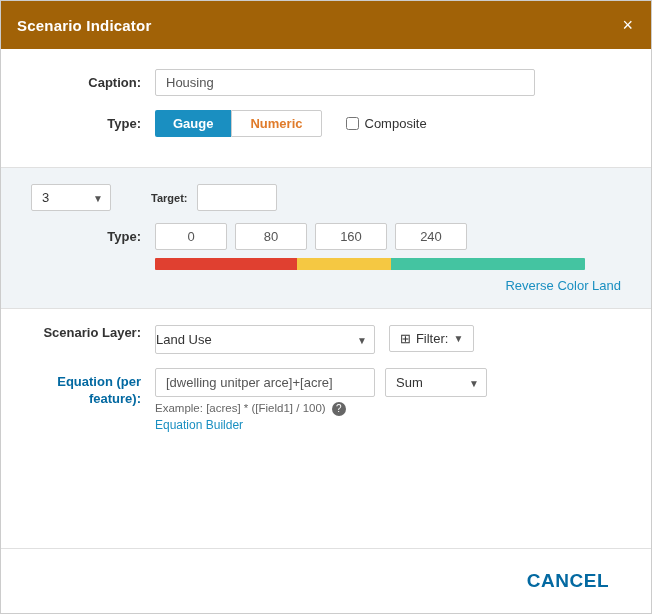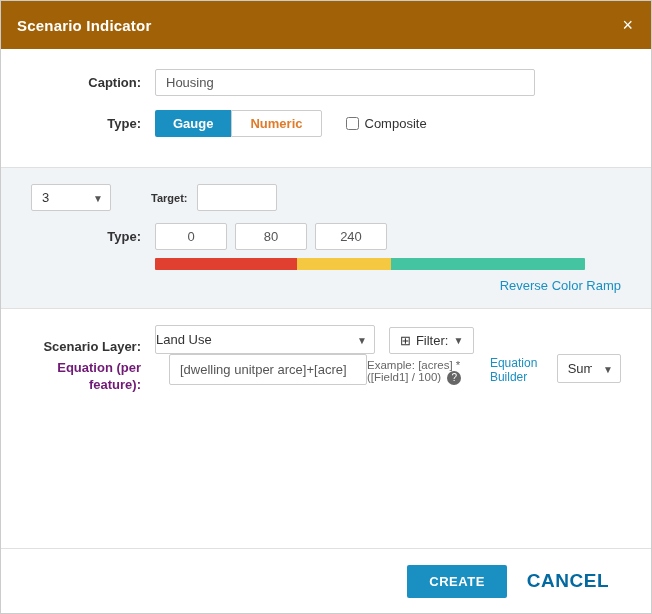--- a/index.html
+++ b/index.html
@@ -211,21 +211,22 @@
       font-size: 13px;
       text-decoration: none;
       cursor: pointer;
     }
     .section-bottom {
       padding: 16px 30px 10px 30px;
       background: #fff;
     }
     .scenario-row {
       display: flex;
-      align-items: flex-end;
+      align-items: flex-start;
+      margin-bottom: 14px;
     }
     .scenario-label {
       font-size: 13px;
       color: #333;
       font-weight: 600;
       width: 110px;
       text-align: right;
       margin-right: 14px;
       flex-shrink: 0;
     }
@@ -264,32 +265,32 @@
     .filter-arrow {
       font-size: 10px;
       color: #555;
     }
     .equation-row {
       display: flex;
       align-items: flex-start;
     }
     .equation-label {
       font-size: 13px;
-      color: #701a75;
+      color: #0369a1;
       font-weight: 600;
       width: 110px;
       text-align: right;
       margin-right: 14px;
       flex-shrink: 0;
       padding-top: 6px;
       line-height: 1.3;
     }
     .equation-left-col {
       display: flex;
-      margin-left: 14px;
+      flex-direction: column;
     }
     .equation-input {
       border: 1px solid #ccc;
       border-radius: 2px;
       padding: 6px 10px;
       font-size: 13px;
       width: 220px;
       outline: none;
       color: #555;
     }
@@ -302,21 +303,21 @@
       font-size: 12px;
       color: #1a8fc1;
       text-decoration: none;
       cursor: pointer;
       margin-top: 2px;
       display: block;
     }
     .sum-select-wrap {
       position: relative;
       display: inline-block;
-      width: 85px;
+      width: 102px;
     }
     .sum-select {
       appearance: none;
       border: 1px solid #ccc;
       background: #fff;
       padding: 6px 28px 6px 10px;
       font-size: 13px;
       border-radius: 2px;
       width: 100%;
       cursor: pointer;
@@ -414,28 +415,29 @@
         </div>
         <span class="target-label">Target:</span>
         <input class="target-input" type="text" value="" style="">
       </div>
 
       <div class="range-values-row">
         <span class="range-label">Type:</span>
         <div class="range-inputs-group">
           <input class="range-input" type="text" value="0" style="">
           <input class="range-input" type="text" value="80" style="">
+          <input class="range-input" type="text" value="160" style="">
           <input class="range-input" type="text" value="240" style="">
         </div>
       </div>
 
       <div class="color-ramp-bar"></div>
 
       <div class="reverse-ramp-link">
-        <a>Reverse Color Ramp</a>
+        <a>Reverse Color Land</a>
       </div>
     </div>
 
     <div class="section-bottom">
 
       <div class="scenario-row">
         <span class="scenario-label">Scenario Layer:</span>
         <div class="scenario-select-wrap">
           <select class="scenario-select">
             <option>Land Use</option>
@@ -468,16 +470,15 @@
               <option>Max</option>
             </select>
             <span class="select-arrow">▼</span>
           </div>
         </div>
       </div>
     </div>
   </div>
 
   <div class="dialog-footer">
-    <button class="btn-create">CREATE</button>
     <button class="btn-cancel">CANCEL</button>
   </div>
 </div>
 
 </body></html>

